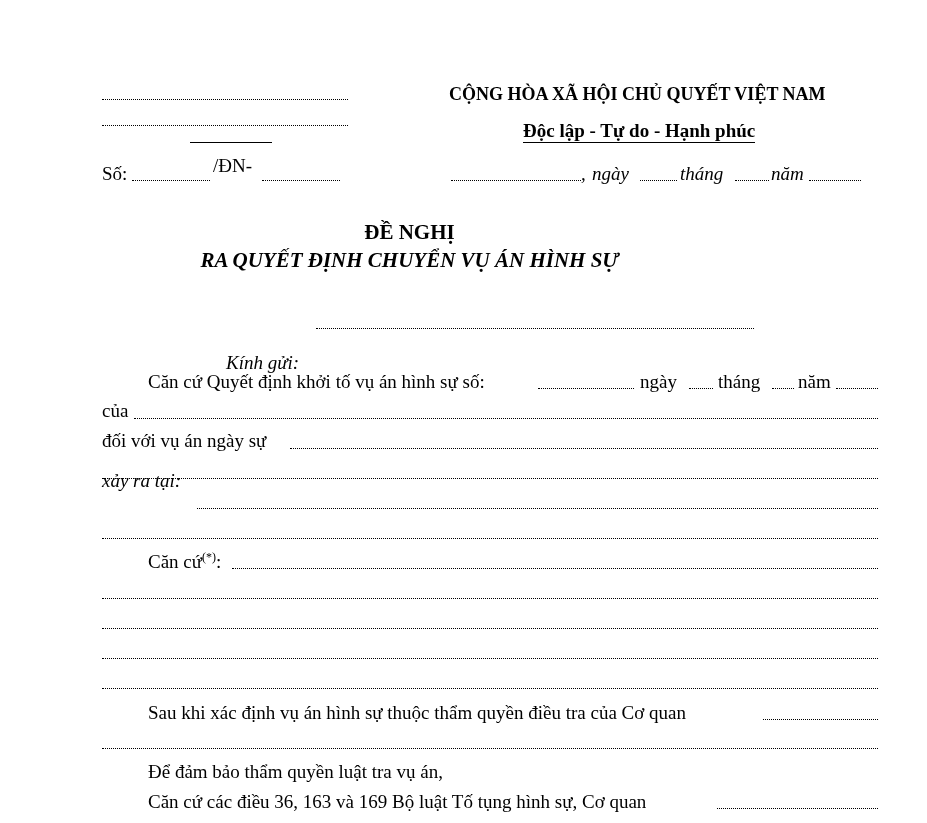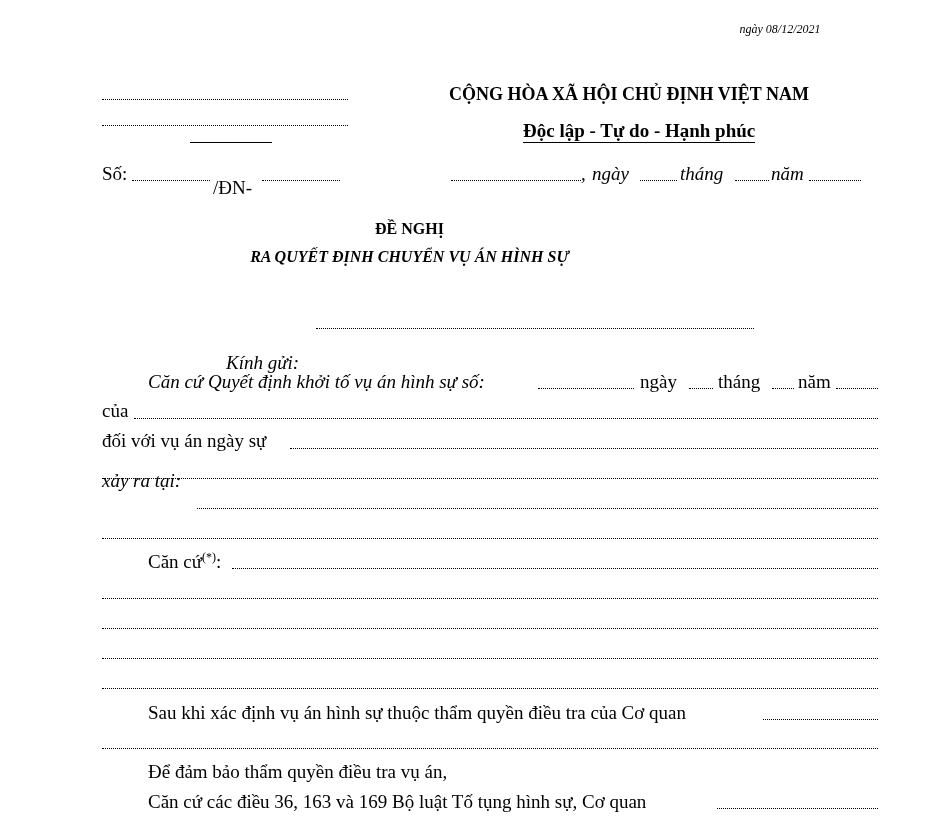--- a/index.html
+++ b/index.html
@@ -3,63 +3,62 @@
 <meta charset="utf-8">
 <style>
   html, body { margin: 0; padding: 0; background: #ffffff; }
   body { width: 927px; height: 823px; position: relative; overflow: hidden;
          font-family: "Liberation Serif", "DejaVu Serif", serif; color: #000; }
   .abs { position: absolute; white-space: nowrap; }
   .dots { position: absolute; height: 0; border-bottom: 1px dotted #000; }
   .form-meta { font-style: italic; font-size: 12px; text-align: center; line-height: 17px; }
   .nat { font-weight: bold; font-size: 18px; }
   .motto { font-weight: bold; font-size: 19px; }
-  .title { font-weight: bold; font-size: 16px; text-align: center; width: 819px; left: 0; }
+  .title { font-weight: bold; font-size: 21px; text-align: center; width: 819px; left: 0; }
   .body { font-size: 19px; }
   .ital { font-style: italic; }
   .solid { position: absolute; height: 0; border-bottom: 1px solid #000; }
   sup { font-size: 12px; }
 </style>
 </head>
 <body>
 
 <div class="abs form-meta" style="left:655px; top:18px; width:250px;">
-  <div style="margin-top:3px;">ngày 08/12/2021</div>
 </div>
 
 <div class="dots" style="left:102px; top:99px; width:246px;"></div>
 <div class="dots" style="left:102px; top:125px; width:246px;"></div>
 <div class="solid" style="left:190px; top:142px; width:82px;"></div>
 
-<div class="abs nat" style="left:449px; top:84px;">CỘNG HÒA XÃ HỘI CHỦ ĐỊNH VIỆT NAM</div>
+<div class="abs nat" style="left:449px; top:84px;">CỘNG HÒA XÃ HỘI CHỦ QUYẾT VIỆT NAM</div>
 <div class="abs motto" style="left:523px; top:108px;margin-top:12px;">
   <span style="border-bottom:1px solid #000; padding-bottom:1px;">Độc lập - Tự do - Hạnh phúc</span>
 </div>
 
 <div class="abs body" style="left:102px; top:163px;">Số:</div>
 <div class="dots" style="left:132px; top:180px; width:78px;"></div>
-<div class="abs body" style="left:213px; top:177px;">/ĐN-</div>
+<div class="abs body" style="left:213px; top:155px;">/ĐN-</div>
 <div class="dots" style="left:262px; top:180px; width:78px;"></div>
 
 <div class="dots" style="left:451px; top:180px; width:130px;"></div>
 <div class="abs body ital" style="left:581px; top:163px;">,</div>
 <div class="abs body ital" style="left:592px; top:163px;">ngày</div>
 <div class="dots" style="left:640px; top:180px; width:37px;"></div>
 <div class="abs body ital" style="left:680px; top:163px;">tháng</div>
 <div class="dots" style="left:735px; top:180px; width:34px;"></div>
 <div class="abs body ital" style="left:771px; top:163px;">năm</div>
 <div class="dots" style="left:809px; top:180px; width:52px;"></div>
 
 <div class="abs title" style="top:220px;">ĐỀ NGHỊ</div>
 <div class="abs title" style="top:248px;font-style:italic;">RA QUYẾT ĐỊNH CHUYỂN VỤ ÁN HÌNH SỰ</div>
 
 <div class="abs body ital" style="left:226px; top:312px;margin-top:40px;">Kính gửi:</div>
 <div class="dots" style="left:316px; top:328px; width:438px;"></div>
 
-<div class="abs body" style="left:148px; top:371px;font-style:italic;">Căn cứ Quyết định khởi tố vụ án hình sự số:</div>
+<div class="abs body" style="left:148px; top:371px;">Căn cứ Quyết định khởi tố vụ án hình sự số:</div>
 <div class="dots" style="left:538px; top:388px; width:96px;"></div>
 <div class="abs body" style="left:640px; top:371px;">ngày</div>
 <div class="dots" style="left:689px; top:388px; width:24px;"></div>
 <div class="abs body" style="left:718px; top:371px;">tháng</div>
 <div class="dots" style="left:772px; top:388px; width:22px;"></div>
 <div class="abs body" style="left:798px; top:371px;">năm</div>
 <div class="dots" style="left:836px; top:388px; width:42px;"></div>
 
 <div class="abs body" style="left:102px; top:400px;">của</div>
 <div class="dots" style="left:134px; top:418px; width:744px;"></div>
@@ -78,16 +77,16 @@
 <div class="dots" style="left:232px; top:568px; width:646px;"></div>
 <div class="dots" style="left:102px; top:598px; width:776px;"></div>
 <div class="dots" style="left:102px; top:628px; width:776px;"></div>
 <div class="dots" style="left:102px; top:658px; width:776px;"></div>
 <div class="dots" style="left:102px; top:688px; width:776px;"></div>
 
 <div class="abs body" style="left:148px; top:702px;">Sau khi xác định vụ án hình sự thuộc thẩm quyền điều tra của Cơ quan</div>
 <div class="dots" style="left:763px; top:719px; width:115px;"></div>
 <div class="dots" style="left:102px; top:748px; width:776px;"></div>
 
-<div class="abs body" style="left:148px; top:761px;">Để đảm bảo thẩm quyền điều tra vụ án,</div>
+<div class="abs body" style="left:148px; top:761px;">Để đảm bảo thẩm quyền luật tra vụ án,</div>
 
 <div class="abs body" style="left:148px; top:791px;">Căn cứ các điều 36, 163 và 169 Bộ luật Tố tụng hình sự, Cơ quan</div>
 <div class="dots" style="left:717px; top:808px; width:161px;"></div>
 
 </body></html>

